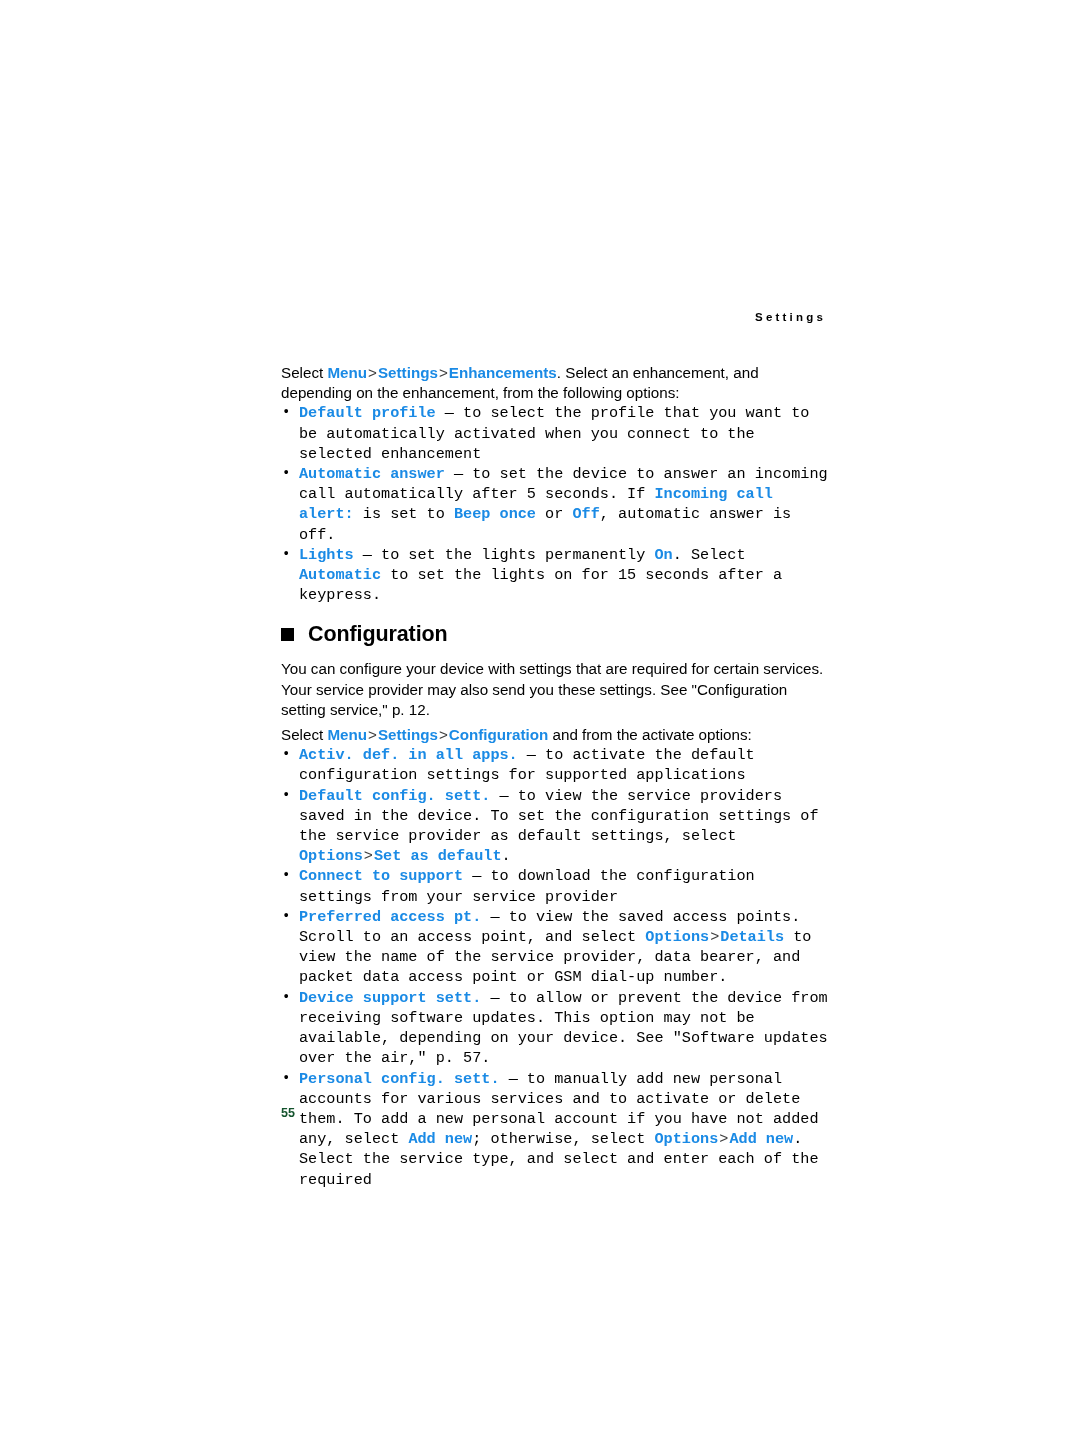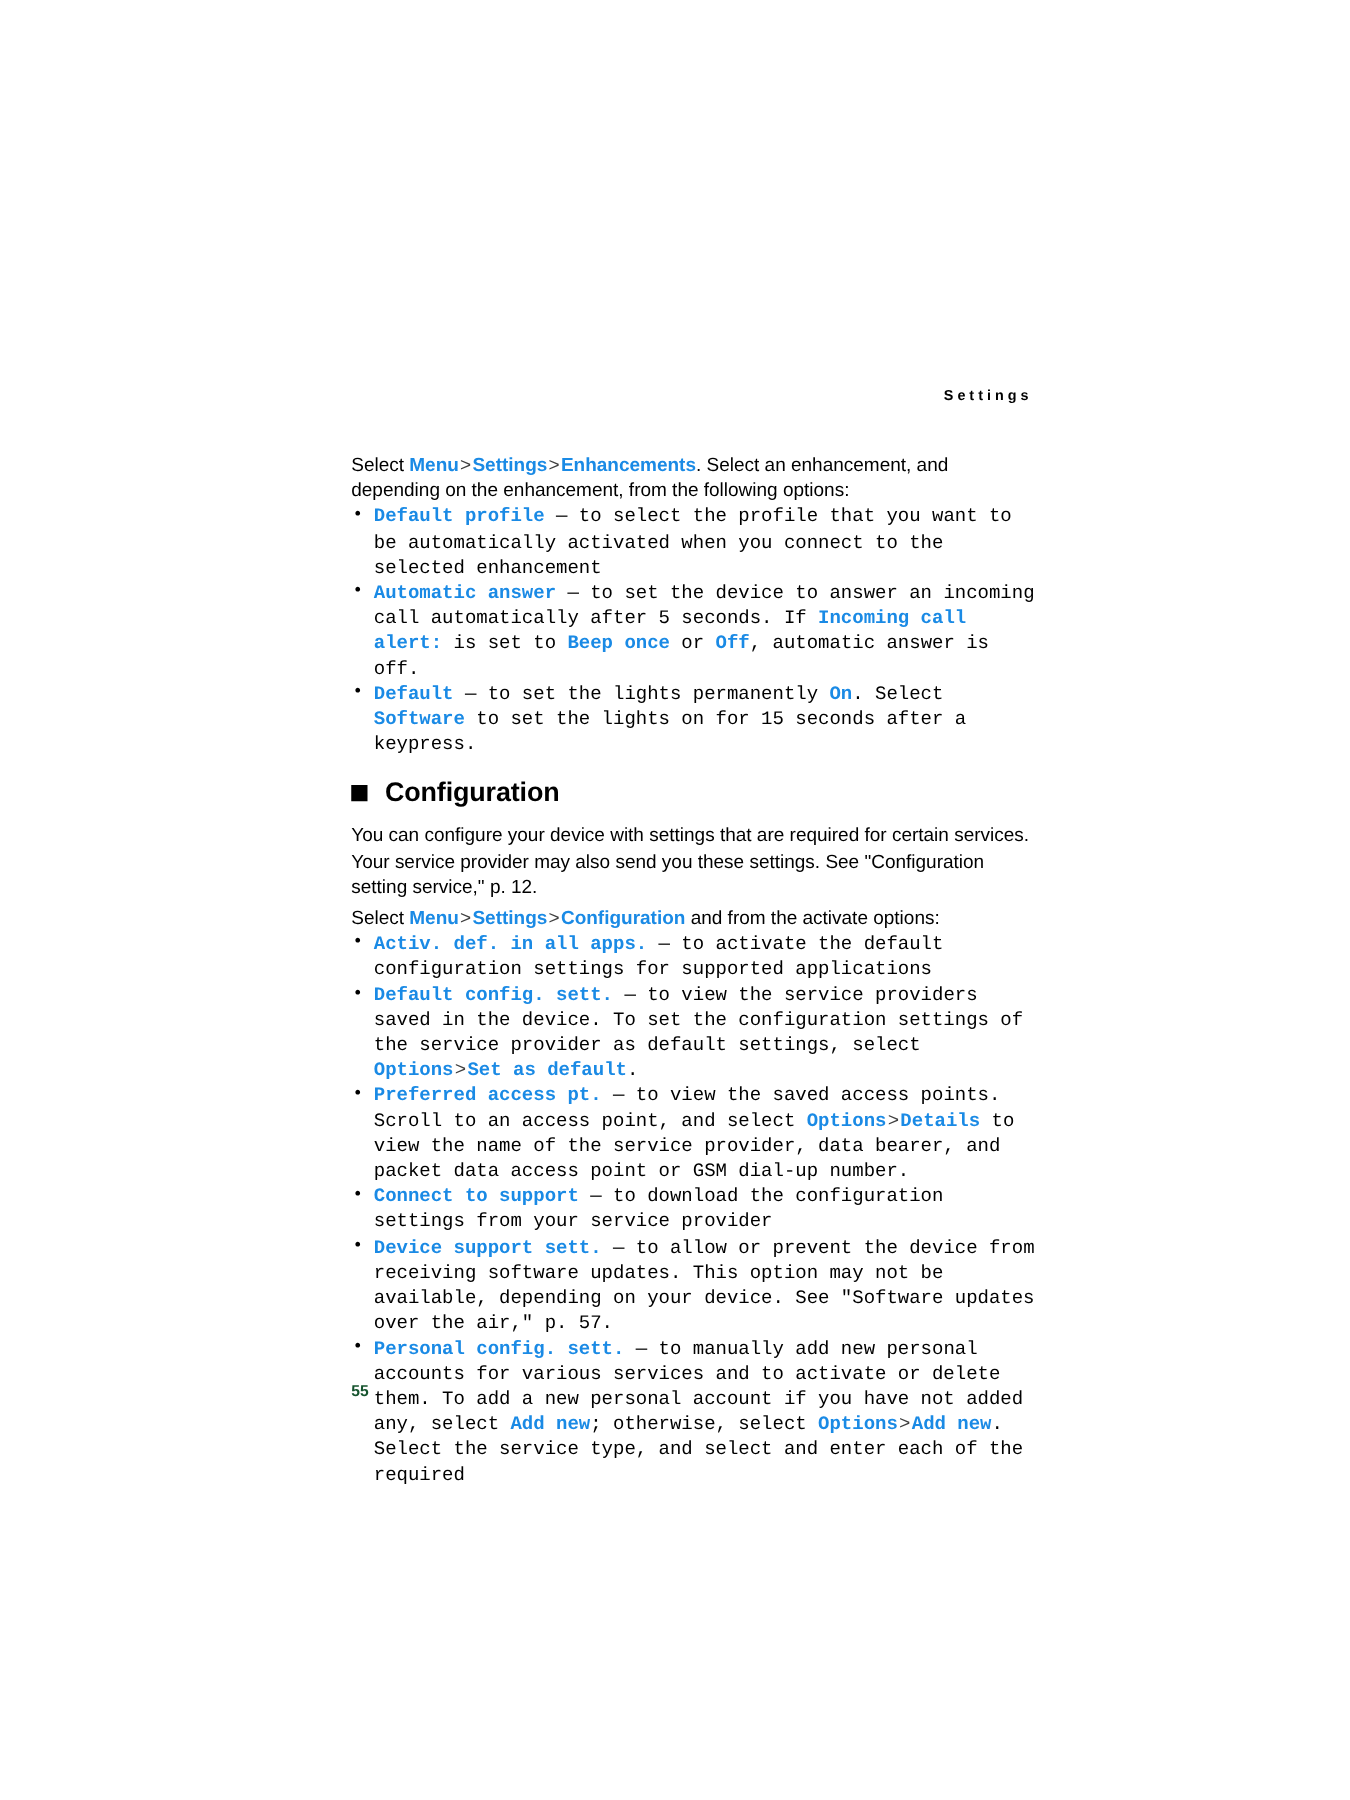--- a/index.html
+++ b/index.html
@@ -133,40 +133,40 @@
   <div class="content">
 
     <p class="para"><span>Select </span><span class="ui">Menu</span><span class="sep">&gt;</span><span class="ui">Settings</span><span class="sep">&gt;</span><span class="ui">Enhancements</span><span>. Select an enhancement, and depending on the enhancement, from the following options:</span></p>
 
     <ul class="bullets">
 
       <li><span class="ui">Default profile</span><span> — </span><span>to select the profile that you want to be automatically activated when you connect to the selected enhancement</span></li>
 
       <li><span class="ui">Automatic answer</span><span> — </span><span>to set the device to answer an incoming call automatically after 5 seconds. If </span><span class="ui">Incoming call alert:</span><span> is set to </span><span class="ui">Beep once</span><span> or </span><span class="ui">Off</span><span>, automatic answer is off.</span></li>
 
-      <li><span class="ui">Default</span><span> — </span><span>to set the lights permanently </span><span class="ui">On</span><span>. Select </span><span class="ui">Software</span><span> to set the lights on for 15 seconds after a keypress.</span></li>
+      <li><span class="ui">Lights</span><span> — </span><span>to set the lights permanently </span><span class="ui">On</span><span>. Select </span><span class="ui">Automatic</span><span> to set the lights on for 15 seconds after a keypress.</span></li>
     </ul>
 
     <div class="section-heading"><span class="marker"></span><span>Configuration</span></div>
 
     <p class="para">You can configure your device with settings that are required for certain services. Your service provider may also send you these settings. See "Configuration setting service," p. 12.</p>
 
     <div class="block-gap-sm"></div>
 
     <p class="para"><span>Select </span><span class="ui">Menu</span><span class="sep">&gt;</span><span class="ui">Settings</span><span class="sep">&gt;</span><span class="ui">Configuration</span><span> and from the activate options:</span></p>
 
     <ul class="bullets">
 
       <li><span class="ui">Activ. def. in all apps.</span><span> — </span><span>to activate the default configuration settings for supported applications</span></li>
 
       <li><span class="ui">Default config. sett.</span><span> — </span><span>to view the service providers saved in the device. To set the configuration settings of the service provider as default settings, select </span><span class="ui">Options</span><span class="sep">&gt;</span><span class="ui">Set as default</span><span>.</span></li>
 
+      <li><span class="ui">Connect to support</span><span> — </span><span>to download the configuration settings from your service provider</span></li>
+
       <li><span class="ui">Preferred access pt.</span><span> — </span><span>to view the saved access points. Scroll to an access point, and select </span><span class="ui">Options</span><span class="sep">&gt;</span><span class="ui">Details</span><span> to view the name of the service provider, data bearer, and packet data access point or GSM dial-up number.</span></li>
-
-      <li><span class="ui">Connect to support</span><span> — </span><span>to download the configuration settings from your service provider</span></li>
 
       <li><span class="ui">Device support sett.</span><span> — </span><span>to allow or prevent the device from receiving software updates. This option may not be available, depending on your device. See "Software updates over the air," p. 57.</span></li>
 
       <li><span class="ui">Personal config. sett.</span><span> — </span><span>to manually add new personal accounts for various services and to activate or delete them. To add a new personal account if you have not added any, select </span><span class="ui">Add new</span><span>; otherwise, select </span><span class="ui">Options</span><span class="sep">&gt;</span><span class="ui">Add new</span><span>. Select the service type, and select and enter each of the required</span></li>
     </ul>
 
   </div>
 
   <div class="folio">55</div>
 

